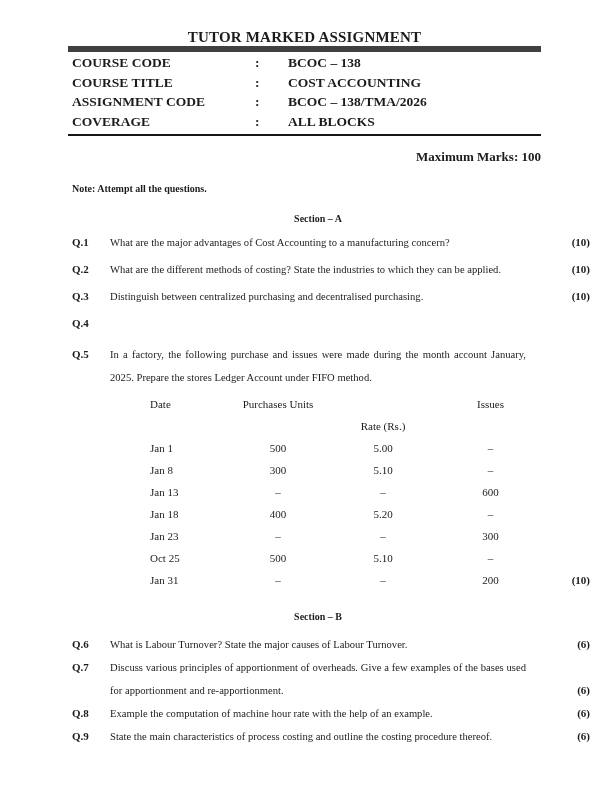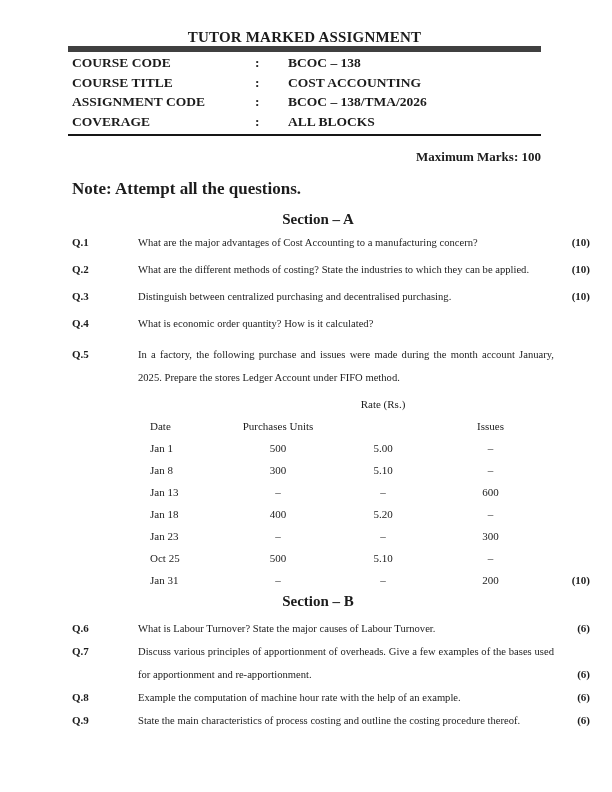--- a/index.html
+++ b/index.html
@@ -21,34 +21,34 @@
   .info-table{border-top:6px solid #404040;border-bottom:2px solid #161616;padding:1px 0 3px 0;}
   .info-row{display:flex;padding-left:4px;line-height:19.5px;font-weight:bold;font-size:13.5px;}
   .info-label{width:183px;}
   .info-sep{width:33px;}
   .info-value{flex:1;}
   .max-marks{
     text-align:right;font-weight:bold;font-size:13px;line-height:18px;margin-top:12px;
   }
 
   
-  .note{font-weight:bold;font-size:17px;line-height:16px;margin-top:15px;}
+  .note{font-weight:bold;font-size:10px;line-height:16px;margin-top:15px;}
   .section-heading{
     margin-left:38px;width:416px;text-align:center;
-    font-weight:bold;font-size:15px;line-height:16px;margin-top:14px;
-  }
-  .section-heading.b{margin-top:2px;}
+    font-weight:bold;font-size:10px;line-height:16px;margin-top:14px;
+  }
+  .section-heading.b{margin-top:18px;}
 
   
   .questions{margin-top:4px;}
   .q-row{display:flex;align-items:flex-start;}
   .qa .q-row{margin-bottom:4px;}
   .q-row.q5{margin-top:8px;}
   .q-num{width:38px;font-weight:bold;font-size:11px;line-height:23px;}
-  .q-text{width:416px;font-size:10.6px;line-height:23px;text-align:justify;margin-left:28px;}
+  .q-text{width:416px;font-size:10.6px;line-height:23px;text-align:justify;}
   .q-marks{
     flex:1;text-align:right;font-weight:bold;font-size:11px;line-height:23px;
     align-self:flex-end;
   }
 
   
   .ledger{margin-left:76px;width:442px;font-size:11px;}
   .l-row{display:grid;grid-template-columns:75px 110px 100px 115px 1fr;line-height:22px;}
   .l-date{text-align:left;padding-left:2px;}
   .l-purch,.l-rate,.l-issues{text-align:center;}
@@ -104,43 +104,42 @@
         <div class="q-text">What are the different methods of costing? State the industries to which they can be applied.</div>
         <span class="q-marks">(10)</span>
       </div>
       <div class="q-row">
         <span class="q-num">Q.3</span>
         <div class="q-text">Distinguish between centralized purchasing and decentralised purchasing.</div>
         <span class="q-marks">(10)</span>
       </div>
       <div class="q-row">
         <span class="q-num">Q.4</span>
-        <div class="q-text">What is economic order quantity? How is it calculated?</div>
         <span class="q-marks"></span>
       </div>
       <div class="q-row q5">
         <span class="q-num">Q.5</span>
         <div class="q-text">In a factory, the following purchase and issues were made during the month account January, 2025. Prepare the stores Ledger Account under FIFO method.</div>
         <span class="q-marks"></span>
       </div>
     </div>
 
     <div class="ledger">
       <div class="l-row">
+        <span class="l-date">Date</span>
+        <span class="l-purch">Purchases Units</span>
+        <span class="l-rate"></span>
+        <span class="l-issues">Issues</span>
+        <span class="l-marks"></span>
+      </div>
+      <div class="l-row">
         <span class="l-date"></span>
         <span class="l-purch"></span>
         <span class="l-rate">Rate (Rs.)</span>
         <span class="l-issues"></span>
-        <span class="l-marks"></span>
-      </div>
-      <div class="l-row">
-        <span class="l-date">Date</span>
-        <span class="l-purch">Purchases Units</span>
-        <span class="l-rate"></span>
-        <span class="l-issues">Issues</span>
         <span class="l-marks"></span>
       </div>
 
       <div class="l-row">
         <span class="l-date">Jan 1</span>
         <span class="l-purch">500</span>
         <span class="l-rate">5.00</span>
         <span class="l-issues">–</span>
         <span class="l-marks"></span>
       </div>

